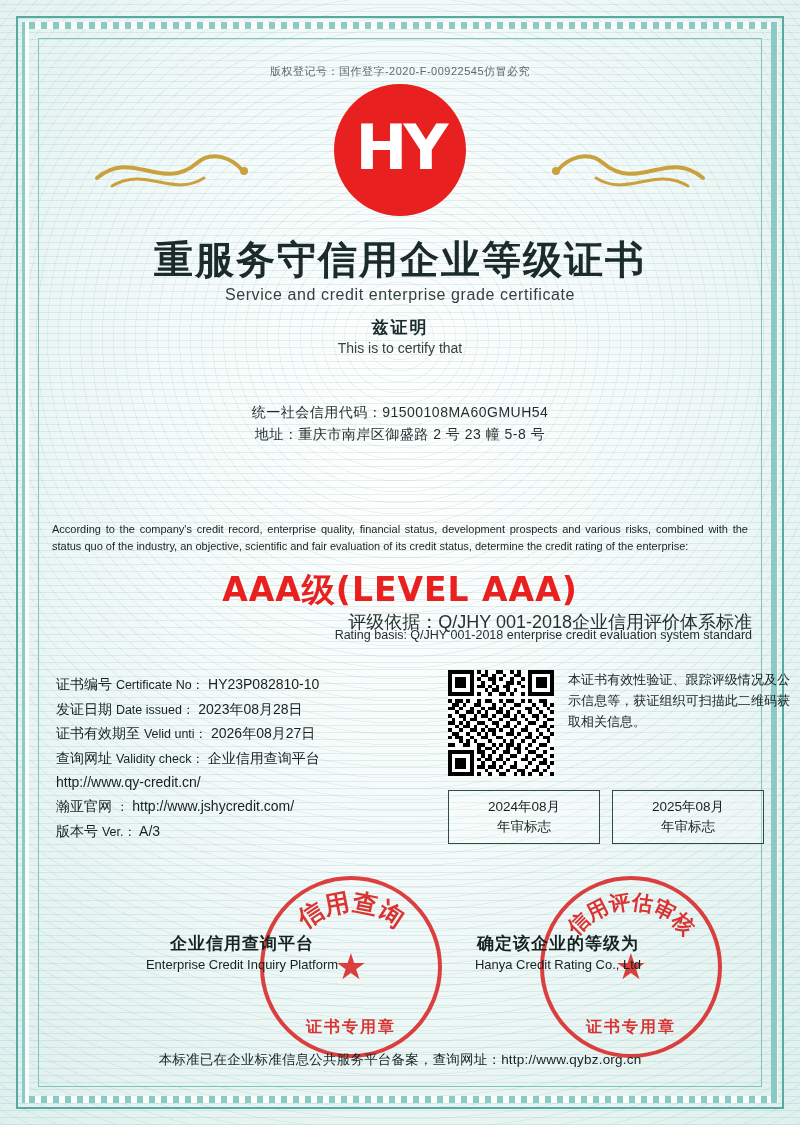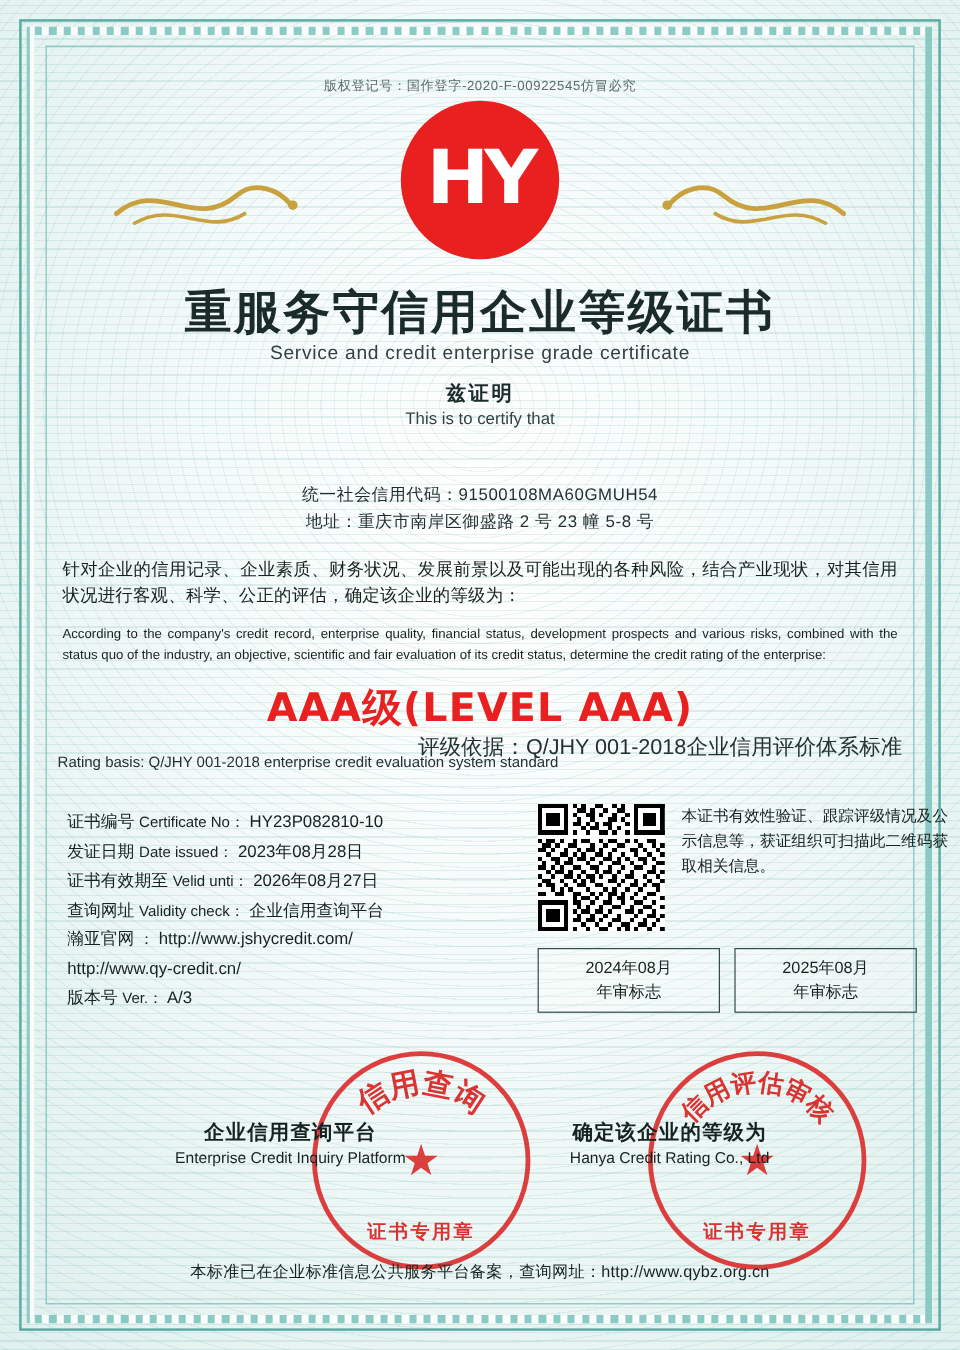--- a/index.html
+++ b/index.html
@@ -124,21 +124,21 @@
   .level{
     position:absolute;top:520px;left:0;right:0;text-align:center;
     font-size:33px;font-weight:bold;color:#e8201f;letter-spacing:1px;
     font-family:"DejaVu Sans","Liberation Sans",sans-serif;
   }
   .basis-cn{
     position:absolute;top:562px;left:0;right:0;text-align:right;
     font-size:18px;color:#23312f;
   }
   .basis-en{
-    position:absolute;top:580px;left:0;right:0;text-align:left;
+    position:absolute;top:580px;left:0;right:0;text-align:right;
     font-size:12.5px;color:#23312f;
   }
 
   
   .details{
     position:absolute;top:624px;left:8px;width:385px;
     font-size:14px;color:#16221f;line-height:1.72;
   }
   .details .row{white-space:nowrap;}
   .lbl-cn{}
@@ -242,21 +242,20 @@
 
     <h1 class="title">重服务守信用企业等级证书</h1>
     <div class="title-en">Service and credit enterprise grade certificate</div>
 
     <div class="certify-cn">兹证明</div>
     <div class="certify-en">This is to certify that</div>
 
     <div class="code">统一社会信用代码：91500108MA60GMUH54</div>
     <div class="addr">地址：重庆市南岸区御盛路 2 号 23 幢 5-8 号</div>
 
-    <div class="para-cn">针对企业的信用记录、企业素质、财务状况、发展前景以及可能出现的各种风险，结合产业现状，对其信用状况进行客观、科学、公正的评估，确定该企业的等级为：</div>
     <div class="para-en">According to the company's credit record, enterprise quality, financial status, development prospects and various risks, combined with the status quo of the industry, an objective, scientific and fair evaluation of its credit status, determine the credit rating of the enterprise:</div>
 
     <div class="level">AAA级(LEVEL AAA)</div>
     <div class="basis-cn">评级依据：Q/JHY 001-2018企业信用评价体系标准</div>
     <div class="basis-en">Rating basis: Q/JHY 001-2018 enterprise credit evaluation system standard</div>
 
     <div class="details">
       <div class="row">
         <span class="lbl-cn">证书编号</span>
         <span class="lbl-en">Certificate No：</span>
@@ -271,26 +270,26 @@
         <span class="lbl-cn">证书有效期至</span>
         <span class="lbl-en">Velid unti：</span>
         <span class="val">2026年08月27日</span>
       </div>
       <div class="row">
         <span class="lbl-cn">查询网址</span>
         <span class="lbl-en">Validity check：</span>
         <span class="val">企业信用查询平台</span>
       </div>
       <div class="row">
+        <span class="val">http://www.qy-credit.cn/</span>
+      </div>
+      <div class="row">
         <span class="lbl-cn">瀚亚官网</span>
         <span class="lbl-en">：</span>
         <span class="val">http://www.jshycredit.com/</span>
-      </div>
-      <div class="row">
-        <span class="val">http://www.qy-credit.cn/</span>
       </div>
       <div class="row">
         <span class="lbl-cn">版本号</span>
         <span class="lbl-en">Ver.：</span>
         <span class="val">A/3</span>
       </div>
     </div>
 
     <div class="qr">
       <svg width="106" height="106" viewBox="0 0 29 29" shape-rendering="crispEdges">

